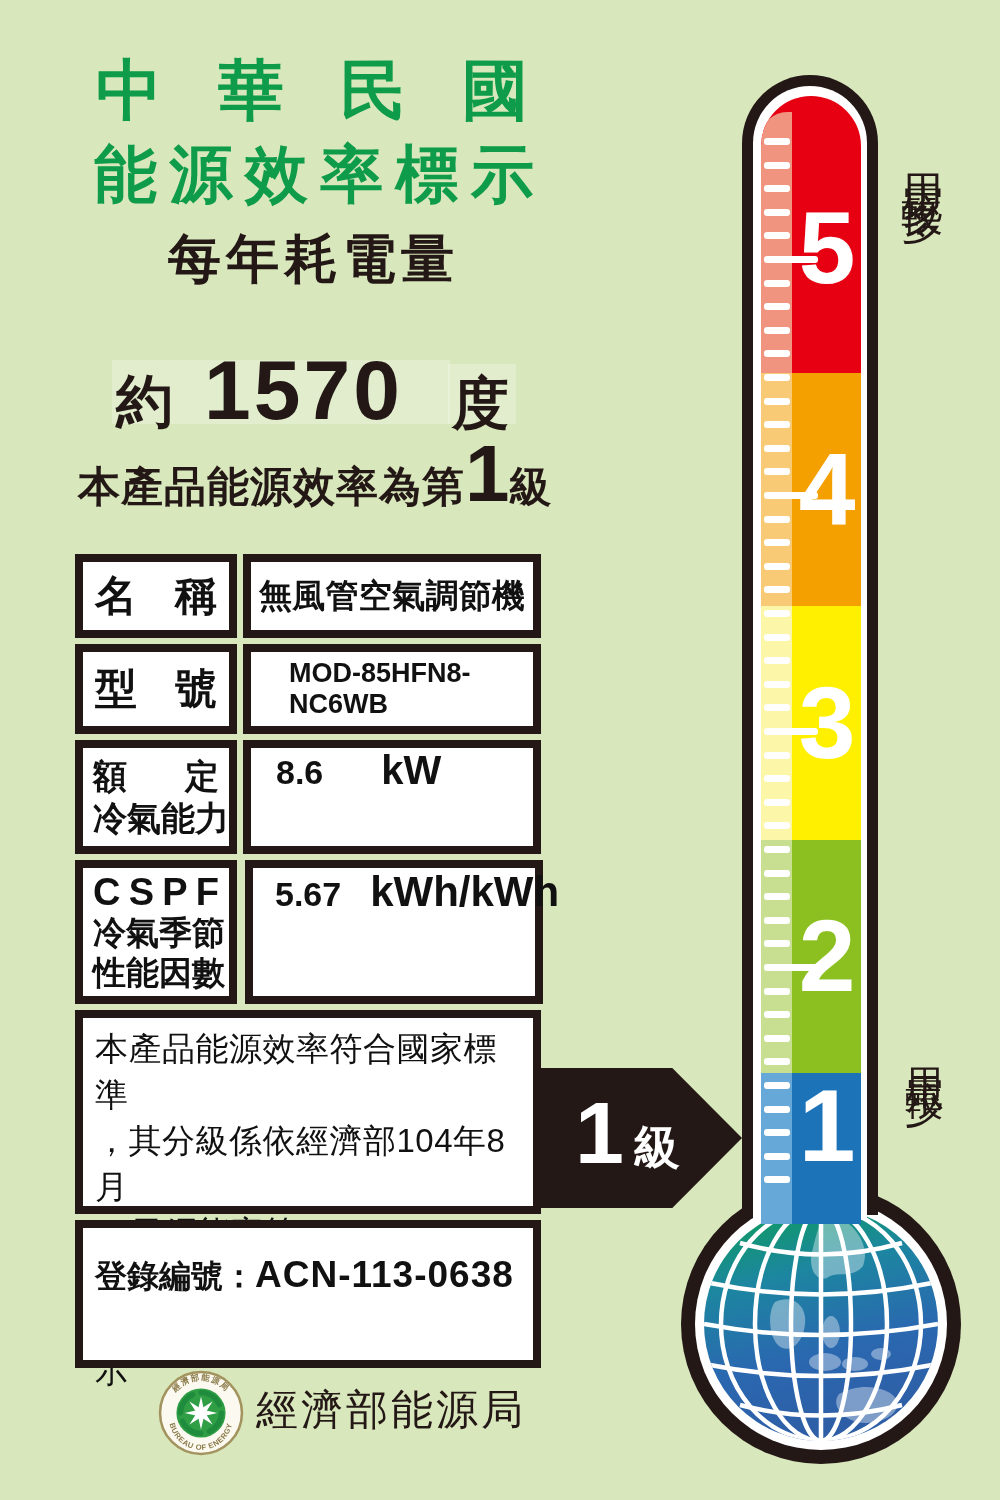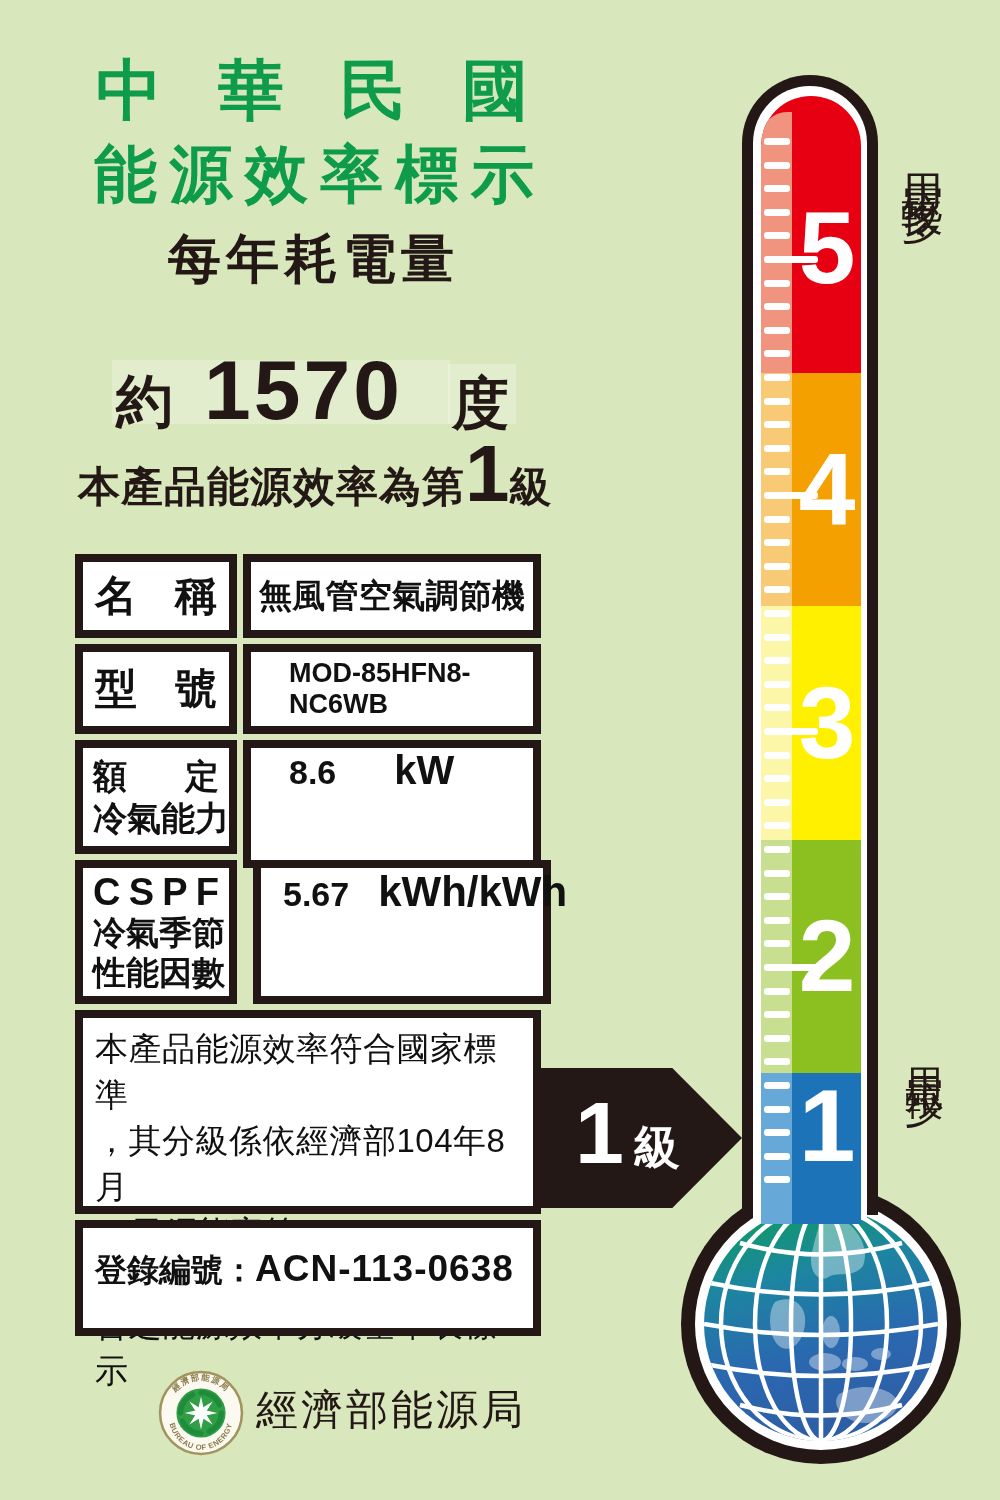--- a/index.html
+++ b/index.html
@@ -122,21 +122,21 @@
         <span>額</span>
         <span>定</span>
       </div>
     <div class="line chars lblchars" style="font-size:34px;line-height:42px;padding:0 10px;">
         <span>冷</span>
         <span>氣</span>
         <span>能</span>
         <span>力</span>
       </div>
   </div>
-  <div class="cell valrow" style="left:243px;top:740px;width:298px;height:128px;padding-left:38px;">
+  <div class="cell valrow" style="left:243px;top:740px;width:298px;height:114px;padding-left:25px;">
     <span class="num">8.6</span>
     <span class="unit" style="margin-left:58px;">kW</span>
   </div>
 
   <div class="cell" style="left:75px;top:860px;width:162px;height:144px;">
     <div class="line chars lblchars" style="font-size:38px;line-height:42px;padding:0 10px;">
         <span>C</span>
         <span>S</span>
         <span>P</span>
         <span>F</span>
@@ -147,33 +147,33 @@
         <span>季</span>
         <span>節</span>
       </div>
     <div class="line chars lblchars" style="font-size:33px;line-height:40px;padding:0 10px;">
         <span>性</span>
         <span>能</span>
         <span>因</span>
         <span>數</span>
       </div>
   </div>
-  <div class="cell valrow" style="left:253px;top:860px;width:298px;height:144px;padding-left:22px;">
+  <div class="cell valrow" style="left:245px;top:860px;width:298px;height:144px;padding-left:22px;">
     <span class="num">5.67</span>
     <span class="unit" style="margin-left:29px;font-size:42px;">kWh/kWh</span>
   </div>
 
   <div class="cell" style="left:75px;top:1010px;width:466px;height:204px;justify-content:flex-start;padding:8px 12px;">
     <div class="line stmt">本產品能源效率符合國家標準</div>
     <div class="line stmt">，其分級係依經濟部104年8月</div>
     <div class="line stmt">11日經能字第10404603780號公</div>
     <div class="line stmt">告之能源效率分級基準表標示</div>
   </div>
 
-  <div class="cell" style="left:75px;top:1220px;width:466px;height:116px;justify-content:flex-start;flex-direction:row;align-items:baseline;padding:20px 12px 0 12px;">
+  <div class="cell" style="left:75px;top:1220px;width:466px;height:148px;justify-content:flex-start;flex-direction:row;align-items:baseline;padding:26px 12px 0 12px;">
     <span style="font-size:32px;font-weight:bold;color:#111;">登錄編號：</span>
     <span style="font-size:37px;font-weight:bold;color:#111;letter-spacing:1px;">ACN-113-0638</span>
   </div>
 
   <svg class="abs" style="left:679px;top:1182px;" width="284" height="284" viewBox="0 0 284 284">
     <defs>
       <linearGradient id="globeGrad" x1="0" y1="0" x2="0.25" y2="1">
         <stop offset="0" stop-color="#0CA053"></stop>
         <stop offset="0.35" stop-color="#1C86A0"></stop>
         <stop offset="0.7" stop-color="#2A68B0"></stop>

